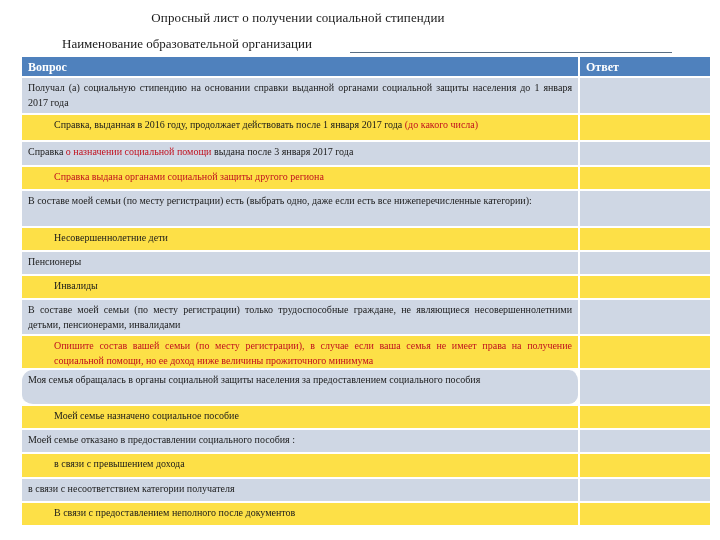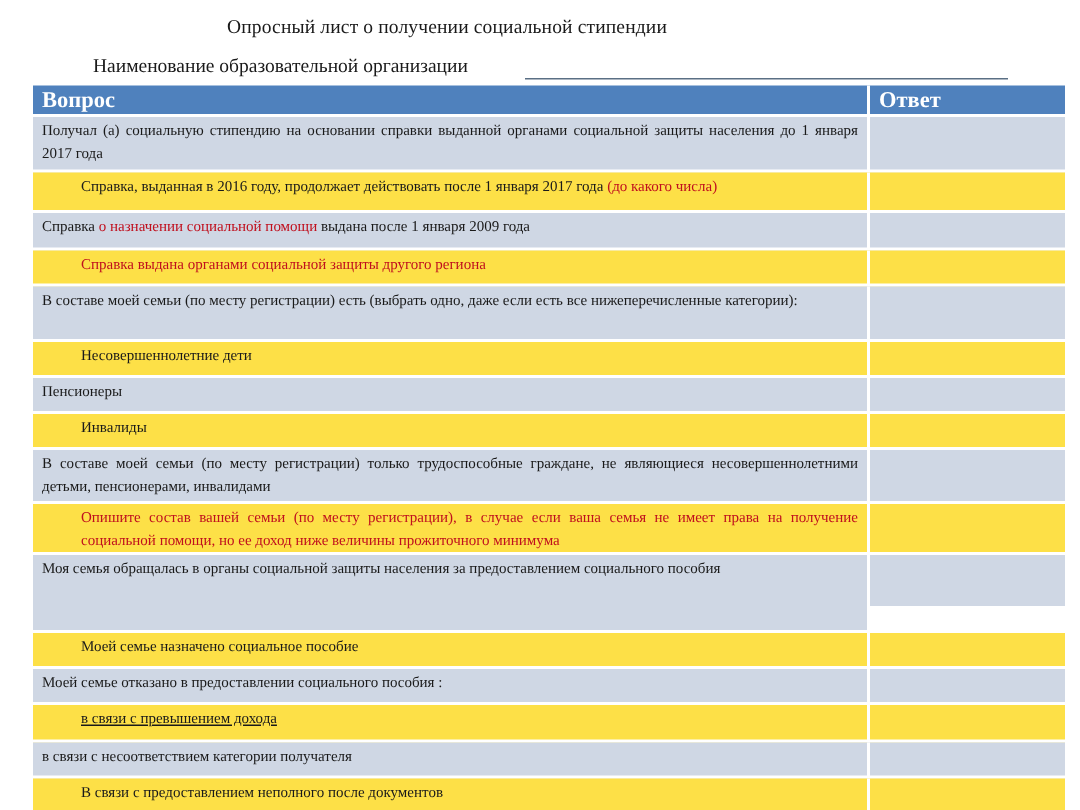--- a/index.html
+++ b/index.html
@@ -17,21 +17,21 @@
     border-top:1px solid #5a6f84;
   }
   .tbl {
     position:absolute; top:57px; left:22px; width:688px;
     border-collapse:separate; border-spacing:0;
   }
   .tbl .row { display:flex; width:688px; }
   .tbl .cell-q { width:558px; box-sizing:border-box; padding:2px 6px 2px 6px; font-size:10px; line-height:15px; text-align:justify; border-bottom:2px solid #ffffff; border-right:2px solid #ffffff; }
   .tbl .cell-a { width:130px; box-sizing:border-box; border-bottom:2px solid #ffffff; }
   .hdr .cell-q, .hdr .cell-a {
-    background:#4f81bd; color:#ffffff; font-weight:bold; font-size:15px; height:21px; line-height:19px; padding:1px 6px;
+    background:#4f81bd; color:#ffffff; font-weight:bold; font-size:12px; height:21px; line-height:19px; padding:1px 6px;
   }
   .hdr .cell-a { }
   .dark .cell-q, .dark .cell-a { background:#cfd7e4; }
   .light .cell-q, .light .cell-a { background:#fde047;padding-left:32px; }
   .red { color:#c0101e; }
 </style>
 </head>
 <body>
 
 <div class="title">Опросный лист  о получении социальной стипендии</div>
@@ -46,21 +46,21 @@
   <div id="rows">
       <div class="row dark">
         <div class="cell-q" style="height: 37px;"><span>Получал (а) социальную стипендию на основании справки выданной органами социальной защиты населения  до 1 января 2017 года</span></div>
         <div class="cell-a" style="height: 37px;"></div>
       </div>
       <div class="row light">
         <div class="cell-q" style="height: 27px;"><span>Справка, выданная в 2016 году, продолжает действовать после 1 января 2017 года </span><span class="red">(до какого числа)</span></div>
         <div class="cell-a" style="height: 27px;"></div>
       </div>
       <div class="row dark">
-        <div class="cell-q" style="height: 25px;"><span>Справка </span><span class="red">о назначении социальной помощи</span><span> выдана после 1 января 2009 года</span></div>
+        <div class="cell-q" style="height: 25px;"><span>Справка </span><span class="red">о назначении социальной помощи</span><span> выдана после 3 января 2017 года</span></div>
         <div class="cell-a" style="height: 25px;"></div>
       </div>
       <div class="row light">
         <div class="cell-q" style="height: 24px;"><span class="red">Справка выдана органами социальной защиты другого региона</span></div>
         <div class="cell-a" style="height: 24px;"></div>
       </div>
       <div class="row dark">
         <div class="cell-q" style="height: 37px;"><span>В составе моей семьи (по месту регистрации) есть (выбрать одно, даже если есть все нижеперечисленные категории):</span></div>
         <div class="cell-a" style="height: 37px;"></div>
       </div>
@@ -78,33 +78,33 @@
       </div>
       <div class="row dark">
         <div class="cell-q" style="height: 36px;"><span>В составе моей семьи (по месту регистрации) только трудоспособные граждане, не являющиеся несовершеннолетними детьми, пенсионерами, инвалидами</span></div>
         <div class="cell-a" style="height: 36px;"></div>
       </div>
       <div class="row light">
         <div class="cell-q" style="height: 34px;"><span class="red">Опишите состав вашей семьи (по месту регистрации), в случае если ваша семья не имеет права на получение социальной помощи, но ее доход ниже величины прожиточного минимума</span></div>
         <div class="cell-a" style="height: 34px;"></div>
       </div>
       <div class="row dark">
-        <div class="cell-q" style="height: 52px;"><span>Моя семья обращалась в органы социальной защиты населения за предоставлением социального пособия</span></div>
+        <div class="cell-q" style="height: 36px; border-radius: 11px;"><span>Моя семья обращалась в органы социальной защиты населения за предоставлением социального пособия</span></div>
         <div class="cell-a" style="height: 36px;"></div>
       </div>
       <div class="row light">
         <div class="cell-q" style="height: 24px;"><span>Моей семье назначено социальное пособие</span></div>
         <div class="cell-a" style="height: 24px;"></div>
       </div>
       <div class="row dark">
         <div class="cell-q" style="height: 24px;"><span>Моей семье отказано в предоставлении социального пособия :</span></div>
         <div class="cell-a" style="height: 24px;"></div>
       </div>
       <div class="row light">
-        <div class="cell-q" style="height: 25px; text-decoration: underline;"><span>в связи с превышением дохода</span></div>
+        <div class="cell-q" style="height: 25px;"><span>в связи с превышением дохода</span></div>
         <div class="cell-a" style="height: 25px;"></div>
       </div>
       <div class="row dark">
         <div class="cell-q" style="height: 24px;"><span>в связи с несоответствием категории получателя</span></div>
         <div class="cell-a" style="height: 24px;"></div>
       </div>
       <div class="row light">
         <div class="cell-q" style="height: 24px;"><span>В связи с предоставлением неполного после документов</span></div>
         <div class="cell-a" style="height: 24px;"></div>
       </div>

